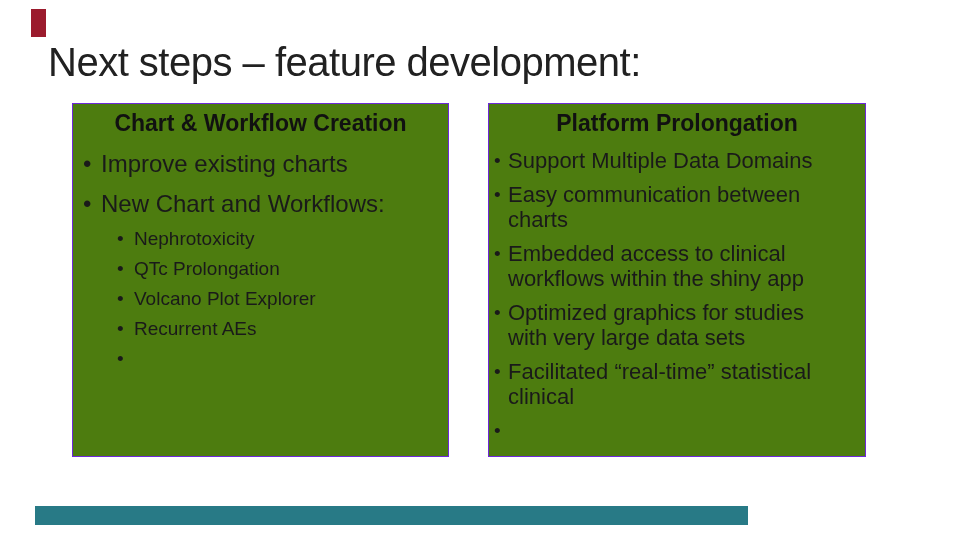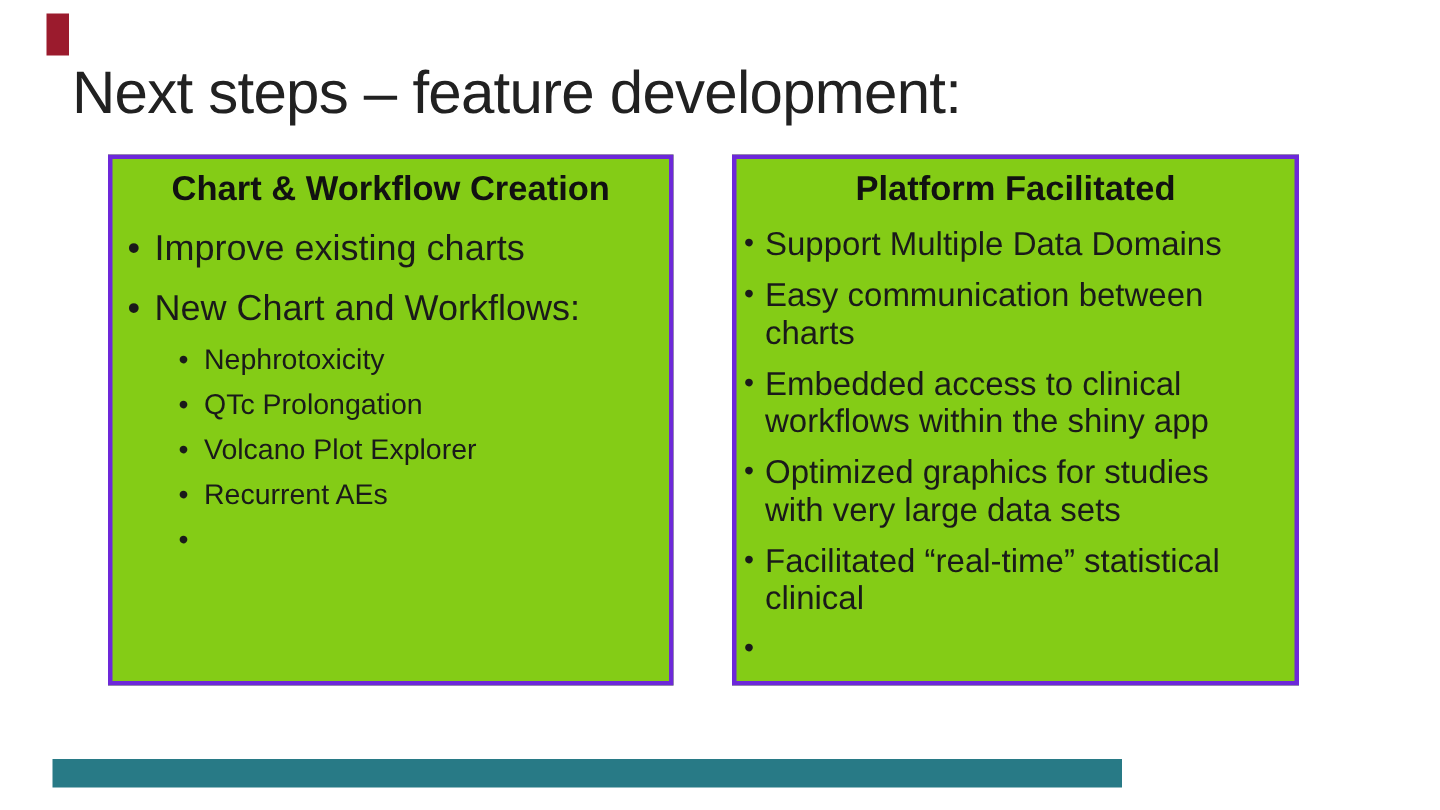--- a/index.html
+++ b/index.html
@@ -26,22 +26,22 @@
     left: 48px; top: 40px;
     font-size: 40px;
     font-weight: 400;
     letter-spacing: -0.5px;
     color: #212121;
     white-space: nowrap;
   }
   .box {
     position: absolute;
     top: 103px; height: 354px;
-    border: 3px solid #6d28d9;
-    background: #84cc16;
+    border: 1px solid #6d28d9;
+    background: #4d7c0f;
     box-sizing: border-box;
   }
   .box-left  { left: 72px;  width: 377px; }
   .box-right { left: 488px; width: 378px; }
   .box-header {
     text-align: center;
     font-weight: bold;
     font-size: 23px;
     line-height: 30px;
     margin-top: 4px;
@@ -123,21 +123,21 @@
         <span class="marker">•</span>
         <span>Recurrent AEs</span>
       </li>
       <li>
         <span class="marker">•</span>
       </li>
     </ul>
   </div>
 
   <div class="box box-right">
-    <div class="box-header">Platform Facilitated</div>
+    <div class="box-header">Platform Prolongation</div>
     <ul class="right-list">
       <li>
         <span class="marker">•</span>
         <span>Support Multiple Data Domains</span>
       </li>
       <li>
         <span class="marker">•</span>
         <span>Easy communication between charts</span>
       </li>
       <li>

